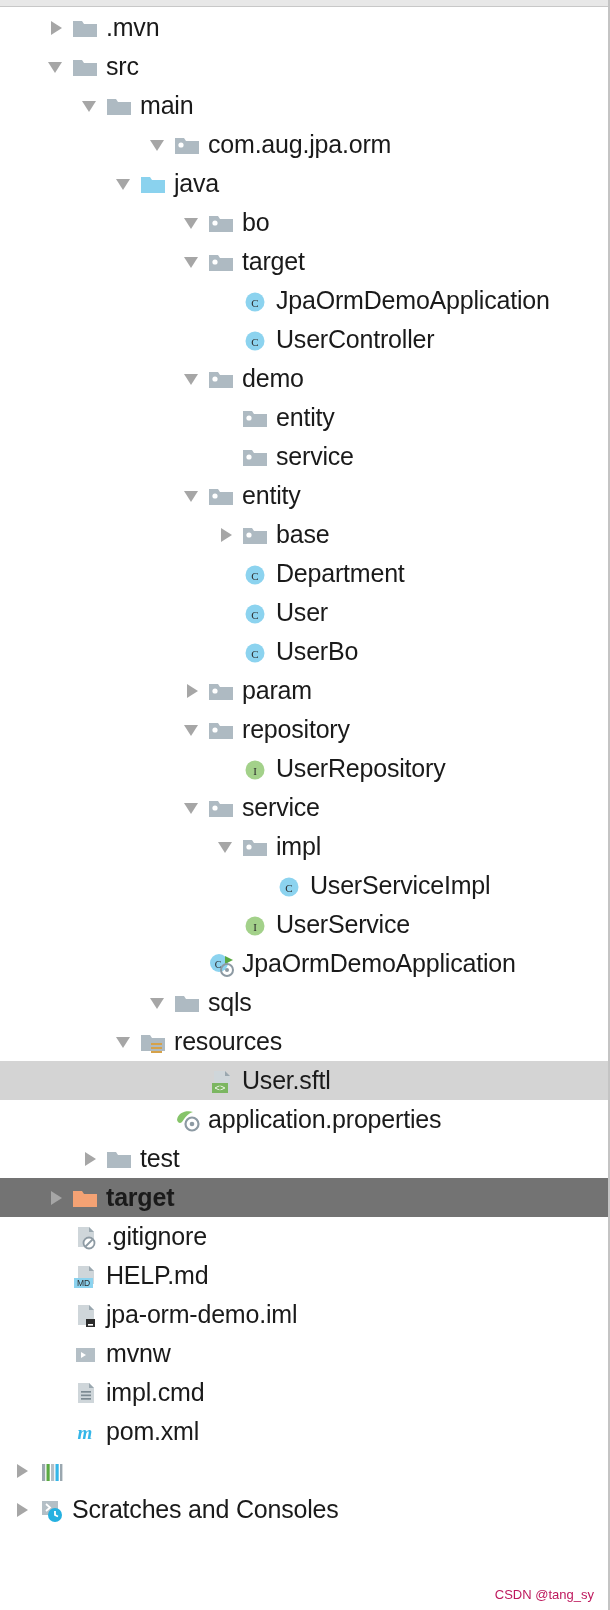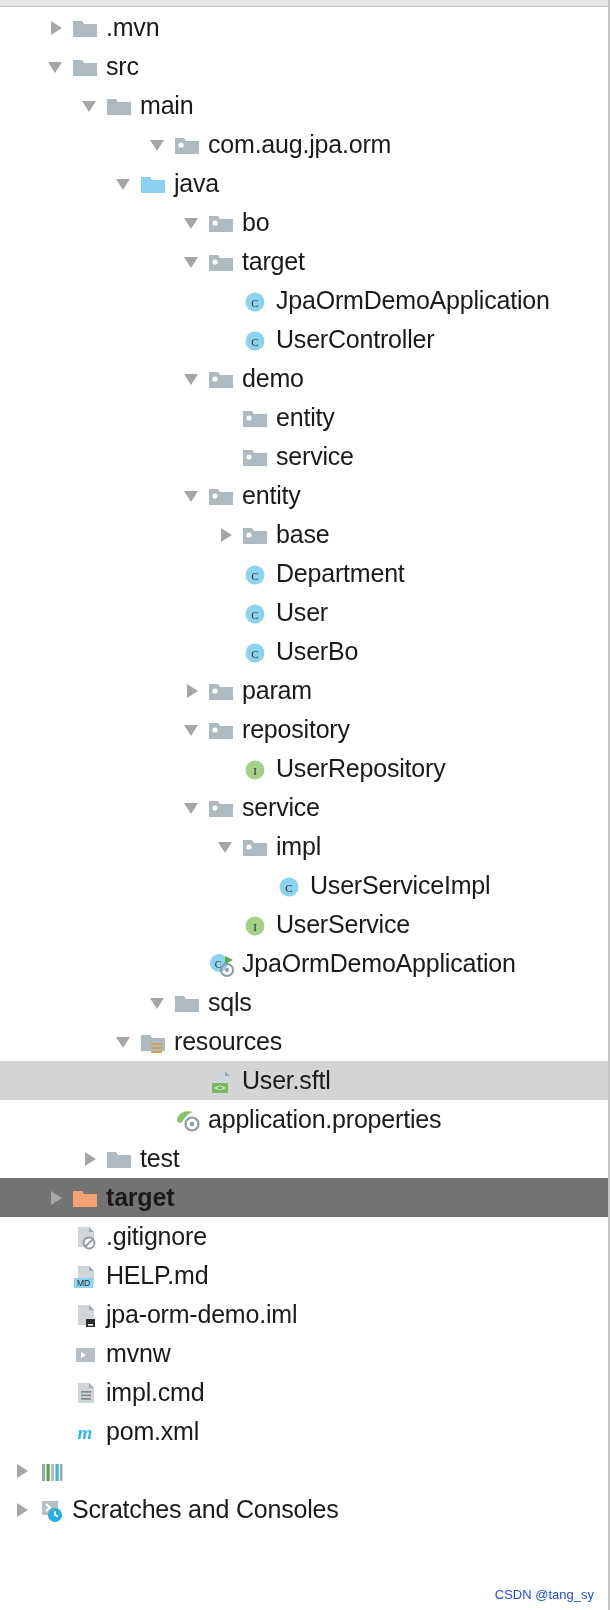--- a/index.html
+++ b/index.html
@@ -80,21 +80,21 @@
     font-size: 25px;
     color: #1a1a1a;
     line-height: 39px;
     letter-spacing: -0.2px;
   }
 
   #watermark {
     position: absolute;
     right: 14px; bottom: 8px;
     font-size: 13px;
-    color: #1d4ed8;
+    color: #be185d;
     font-family: "Liberation Sans", sans-serif;
   }
 </style>
 </head>
 <body>
 
 <div id="tree-panel">
   <div id="top-strip"></div>
   <div id="tree-rows">
       <div class="row">

